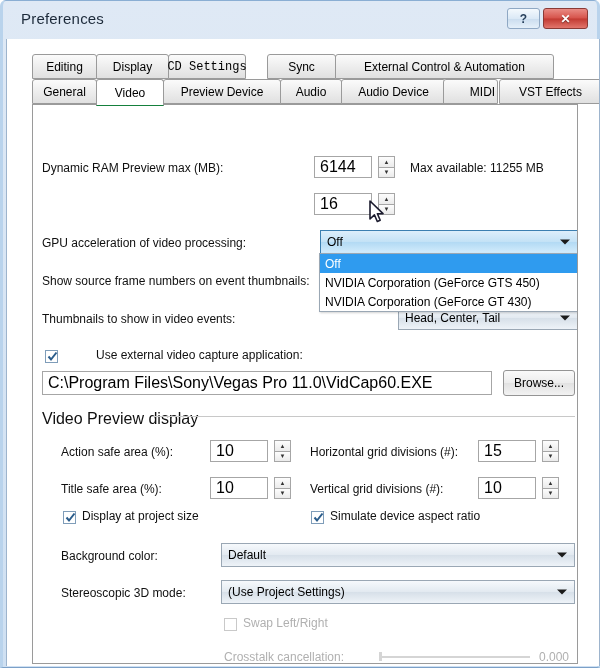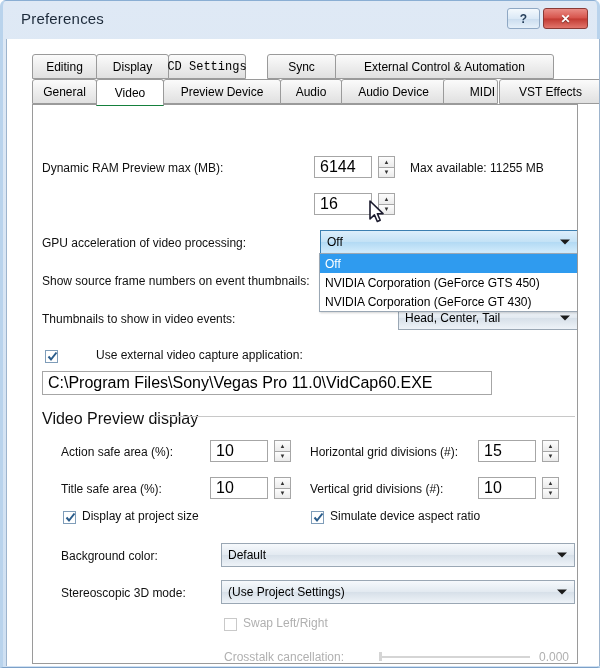--- a/index.html
+++ b/index.html
@@ -229,20 +229,21 @@
         <div class="dd-item">NVIDIA Corporation (GeForce GT 430)</div>
       </div>
 
       <div class="chk checked" style="left:12px;top:245px;">
         <svg width="13" height="13" viewBox="0 0 13 13">
             <path d="M2.5 6.5 L5 9.5 L10.5 2.5" stroke="#2b5d8c" stroke-width="2" fill="none"></path>
           </svg>
       </div>
       <div class="lbl" style="left:31px;top:243px;margin-left:32px;">Use external video capture application:</div>
       <div class="txtbox" style="left:9px;top:266px;width:450px;height:24px;">C:\Program Files\Sony\Vegas Pro 11.0\VidCap60.EXE</div>
+      <div class="button" style="left:470px;top:265px;width:72px;">Browse...</div>
 
       <div class="grouphdr" style="left:9px;top:305px;">Video Preview display</div>
       <div class="groupline" style="left:119px;top:311px;width:423px;"></div>
 
       <div class="lbl" style="left:28px;top:340px;">Action safe area (%):</div>
       <div class="txtbox" style="left:177px;top:335px;width:58px;">10</div>
       <div class="spinner" style="left:241px;top:335px;">
         <div class="sp up">▲</div>
         <div class="sp down">▼</div>
       </div>

